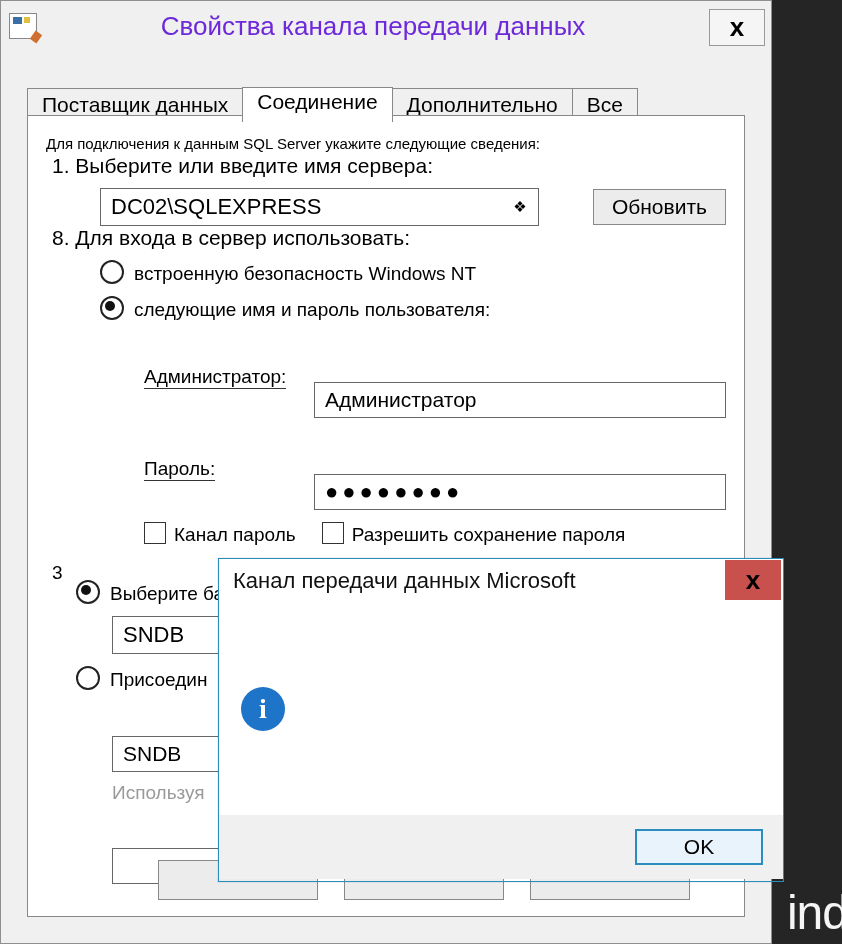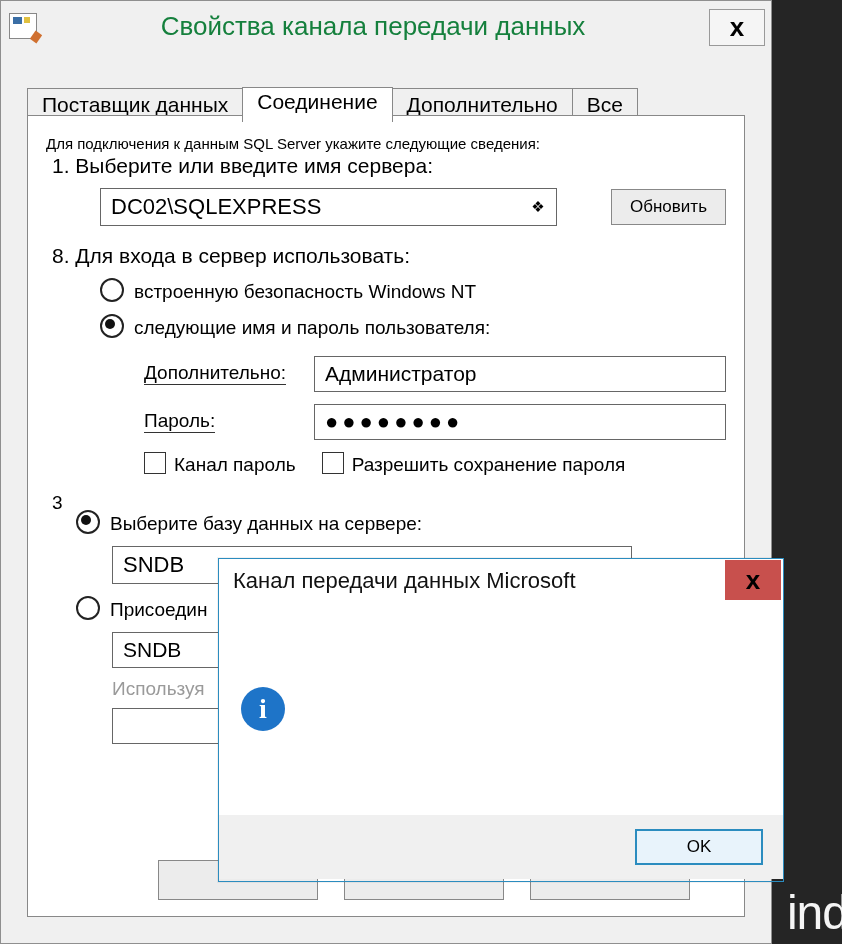--- a/index.html
+++ b/index.html
@@ -3,39 +3,39 @@
 <meta charset="utf-8">
 <style>
   html,body{margin:0;padding:0;font-family:"Segoe UI",Tahoma,Arial,sans-serif;font-size:19px;color:#000;background:#252525;}
   .stage{position:relative;width:842px;height:944px;overflow:hidden;background:#252525;}
   .main-window{position:absolute;left:0;top:0;width:772px;height:944px;background:#f0f0f0;border:1px solid #8f8f8f;box-sizing:border-box;}
   .titlebar{height:50px;display:flex;align-items:center;background:#f0f0f0;}
   .title-icon{width:26px;height:24px;margin-left:8px;background:#fff;border:1px solid #888;position:relative;}
   .title-icon:before{content:"";position:absolute;left:3px;top:3px;width:9px;height:7px;background:#3a6ea5;}
   .title-icon:after{content:"";position:absolute;left:14px;top:3px;width:6px;height:6px;background:#e0c040;}
   .title-icon .pencil{position:absolute;right:-4px;bottom:-4px;width:8px;height:10px;background:#d07030;transform:rotate(35deg);}
-  .title-text{flex:1;text-align:center;font-size:26px;color:#15803d;}
+  .title-text{flex:1;text-align:center;font-size:26px;color:#6d28d9;}
   .close-btn{width:54px;height:35px;margin-right:6px;margin-top:2px;border:1px solid #999;background:#f5f5f5;display:flex;align-items:center;justify-content:center;font-size:26px;font-weight:bold;}
   .tabstrip{position:absolute;left:26px;top:86px;display:flex;align-items:flex-end;}
   .tab{border:1px solid #888;border-bottom:none;padding:4px 14px 6px;background:#f0f0f0;font-size:21px;position:relative;top:1px;}
   .tab.active{background:#fff;z-index:3;padding-top:2px;padding-bottom:8px;top:0;}
   .tab:not(:first-child){margin-left:-1px;}
   .page{position:absolute;left:26px;top:114px;right:26px;bottom:26px;border:1px solid #888;background:#fff;z-index:2;box-sizing:border-box;padding:18px 18px;}
   .instr{font-size:15px;line-height:1.3;}
   .num-line{font-size:21px;margin-left:6px;}
   .row{display:flex;align-items:center;}
   .combo{display:flex;align-items:center;border:1px solid #666;background:#fff;height:38px;box-sizing:border-box;}
   .combo .text{flex:1;padding:0 10px;font-size:22px;}
   .combo .arrow{width:36px;text-align:center;font-size:15px;}
-  .btn{border:1px solid #888;background:#ececec;padding:4px 18px;font-size:17px;min-height:36px;box-sizing:border-box;display:inline-flex;align-items:center;justify-content:center;}
+  .btn{border:1px solid #888;background:#ececec;padding:4px 18px;font-size:21px;min-height:36px;box-sizing:border-box;display:inline-flex;align-items:center;justify-content:center;}
   .radio{width:20px;height:20px;border:2px solid #222;border-radius:50%;display:inline-block;vertical-align:middle;margin-right:10px;position:relative;top:-2px;}
   .radio.checked:after{content:"";position:absolute;left:3px;top:3px;width:10px;height:10px;border-radius:50%;background:#111;}
   .check{width:20px;height:20px;border:1px solid #333;display:inline-block;vertical-align:middle;margin-right:8px;position:relative;top:-2px;background:#fff;}
   .label-underline{border-bottom:1px solid #333;display:inline-block;}
-  .textfield{border:1px solid #666;background:#fff;height:36px;box-sizing:border-box;padding:0 10px;font-size:21px;display:flex;align-items:center;}
+  .textfield{border:1px solid #666;background:#fff;height:36px;box-sizing:border-box;padding:0 10px;font-size:21px;display:flex;align-items:center;margin-top:44px;}
   .textfield.pw{letter-spacing:4px;font-size:22px;}
   .disabled-text{color:#9a9a9a;}
   .footer-buttons{position:absolute;left:130px;bottom:16px;display:flex;gap:26px;}
   .footer-buttons .btn{width:160px;height:40px;}
 
   .msgbox{position:absolute;left:218px;top:558px;width:564px;height:322px;border:1px solid #2b8cbf;box-shadow:0 0 0 1px rgba(0,0,0,0.05);z-index:10;}
   .msgbox .mb-title{height:44px;background:#ffffff;color:#111;display:flex;align-items:center;padding:0 14px;font-size:22px;}
   .msgbox .mb-title .spacer{flex:1;}
   .msgbox .mb-close{width:56px;height:40px;margin-top:-2px;margin-right:-12px;background:#c8504d;color:#000;display:flex;align-items:center;justify-content:center;font-size:26px;font-weight:bold;}
   .msgbox .mb-body{height:212px;background:#fff;display:flex;align-items:center;padding:0 22px;font-size:20px;}
@@ -63,42 +63,42 @@
     <div class="tab">Поставщик данных</div>
     <div class="tab active">Соединение</div>
     <div class="tab">Дополнительно</div>
     <div class="tab">Все</div>
   </div>
 
   <div class="page">
     <div class="instr">Для подключения к данным SQL Server укажите следующие сведения:</div>
 
     <div class="num-line" style="margin-bottom:10px;">1. Выберите или введите имя сервера:</div>
-    <div class="row" style="margin-left:54px;margin-bottom:18px;gap:20px;">
+    <div class="row" style="margin-left:54px;gap:20px;">
       <div class="combo" style="flex:1;">
         <div class="text">DC02\SQLEXPRESS</div>
         <div class="arrow">❖</div>
       </div>
       <div style="width:14px;"></div>
       <div class="btn">Обновить</div>
     </div>
 
     <div class="num-line" style="margin-bottom:12px;">8. Для входа в сервер использовать:</div>
     <div style="margin-left:54px;">
       <div class="row" style="margin-bottom:12px;">
         <span class="radio"></span>
         <span>встроенную безопасность Windows NT</span>
       </div>
       <div class="row" style="margin-bottom:16px;">
         <span class="radio checked"></span>
         <span>следующие имя и пароль пользователя:</span>
       </div>
       <div style="margin-left:44px;">
         <div class="row" style="margin-bottom:12px;">
-          <div style="width:170px;"><span class="label-underline">Дополнительно:</span></div>
+          <div style="width:170px;"><span class="label-underline">Администратор:</span></div>
           <div class="textfield" style="flex:1;">
                 <span>Администратор</span>
               </div>
         </div>
         <div class="row" style="margin-bottom:14px;">
           <div style="width:170px;"><span class="label-underline">Пароль:</span></div>
           <div class="textfield pw" style="flex:1;">
                 <span>●●●●●●●●</span>
               </div>
         </div>

